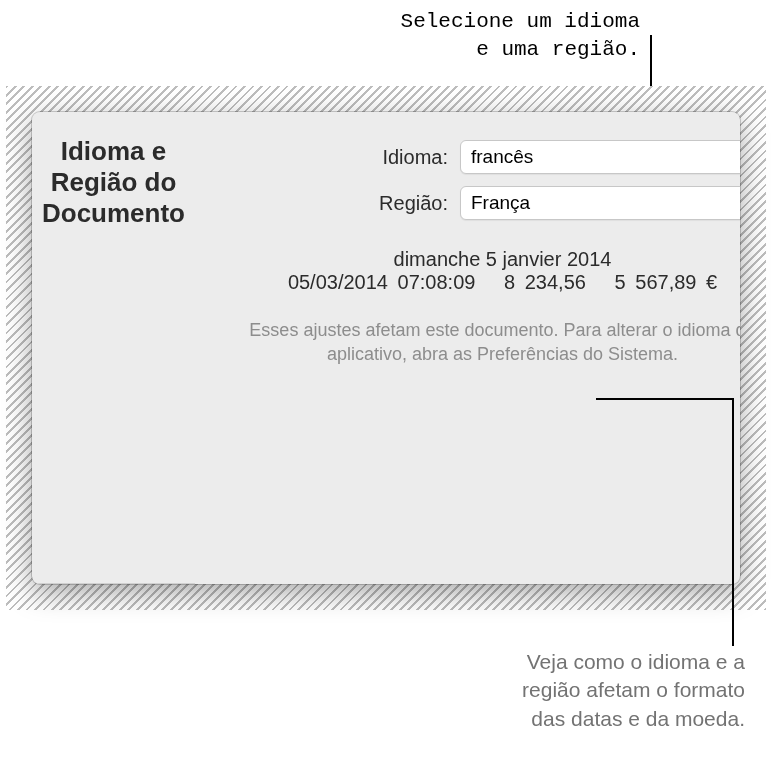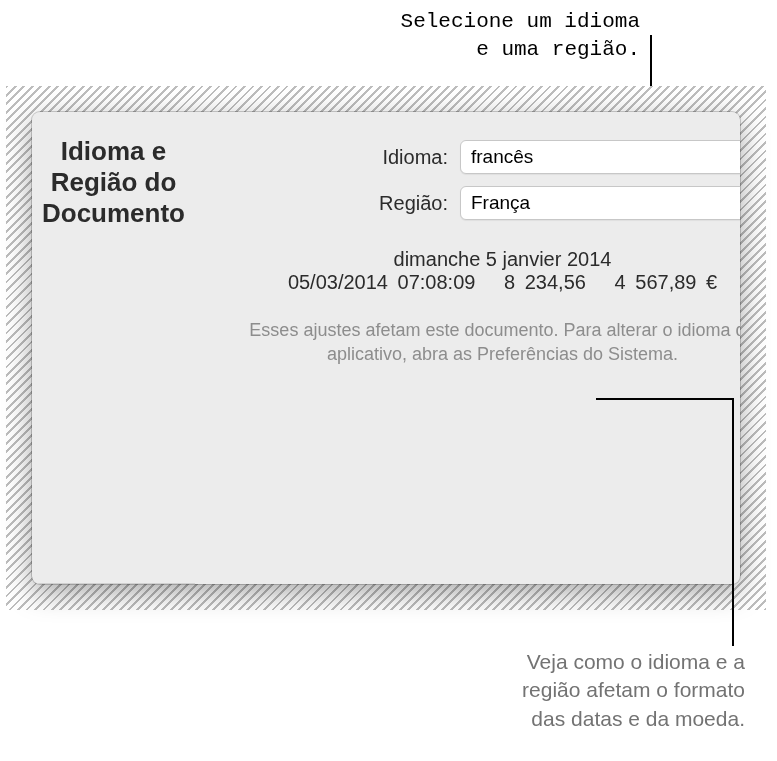--- a/index.html
+++ b/index.html
@@ -240,21 +240,21 @@
               <svg width="10" height="6" viewBox="0 0 10 6">
                   <path d="M1 1 L5 5 L9 1" fill="none" stroke="#fff" stroke-width="1.6"></path>
                 </svg>
             </div>
           </div>
         </div>
 
         <div class="preview">
           <div class="preview-line1">dimanche 5 janvier 2014</div>
           <div class="preview-line2">
-            <span>05/03/2014 07:08:09</span>&nbsp;&nbsp;&nbsp;<span>8 234,56</span>&nbsp;&nbsp;&nbsp;<span>4 567,89 €</span>
+            <span>05/03/2014 07:08:09</span>&nbsp;&nbsp;&nbsp;<span>8 234,56</span>&nbsp;&nbsp;&nbsp;<span>5 567,89 €</span>
           </div>
         </div>
 
         <div class="note">Esses ajustes afetam este documento. Para alterar o idioma do aplicativo, abra as Preferências do Sistema.</div>
       </div>
 
       <div class="dialog-footer">
         <button class="btn">Cancelar</button>
         <button class="btn btn-primary">OK</button>
       </div>

